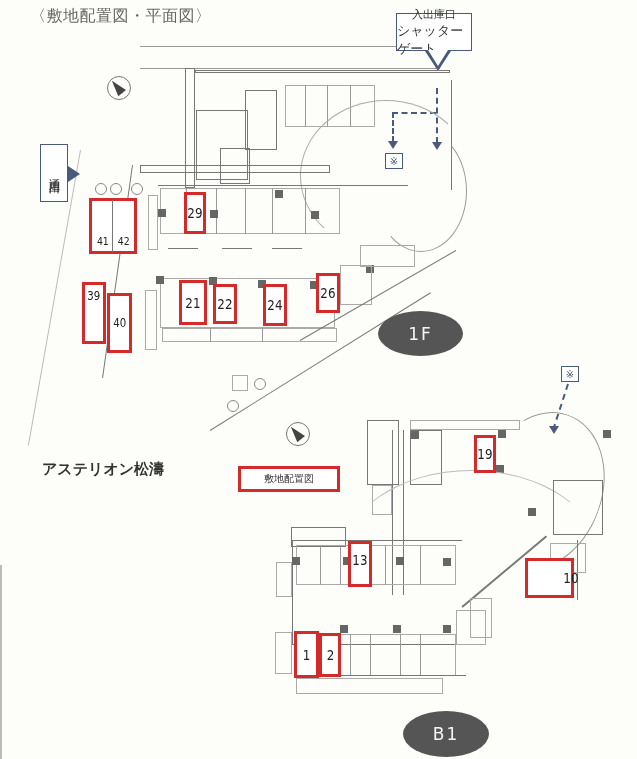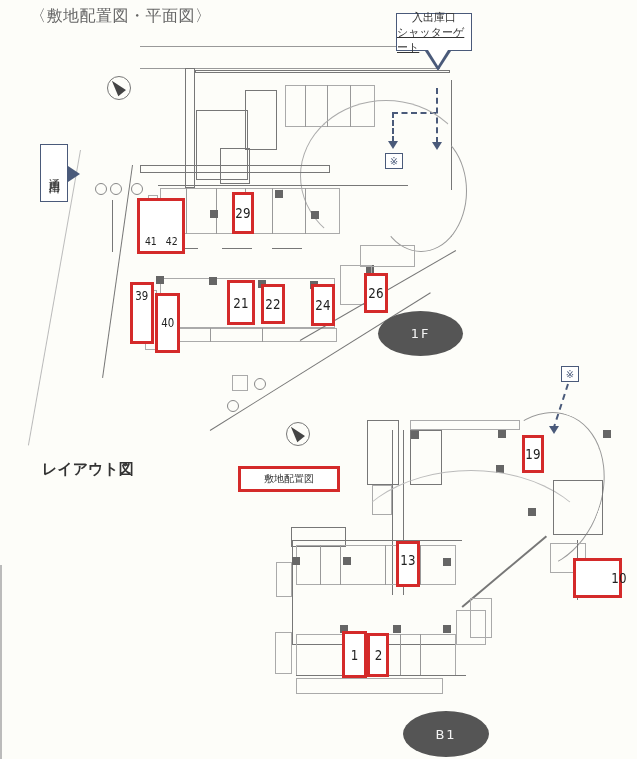--- a/index.html
+++ b/index.html
@@ -4,23 +4,23 @@
 <style>
   html,body{margin:0;padding:0;}
   body{width:637px;height:759px;background:#fdfdf9;position:relative;overflow:hidden;font-family:"DejaVu Sans",sans-serif;color:#333;}
   .abs{position:absolute;}
   .title{left:30px;top:6px;font-size:16px;color:#666;letter-spacing:0.5px;}
   .wall{position:absolute;border:1.5px solid #777;box-sizing:border-box;background:transparent;}
   .thin{position:absolute;border:1px solid #aaa;box-sizing:border-box;}
   .col{position:absolute;width:8px;height:8px;background:#666;}
   .hline{position:absolute;height:1px;background:#999;}
   .vline{position:absolute;width:1px;background:#999;}
-  .spot{position:absolute;border:3px solid #d42a2a;box-sizing:border-box;background:#fff;display:flex;align-items:center;justify-content:center;font-family:"DejaVu Sans",sans-serif;font-size:14px;color:#222;font-weight:normal;margin-left:48px;}
+  .spot{position:absolute;border:3px solid #d42a2a;box-sizing:border-box;background:#fff;display:flex;align-items:center;justify-content:center;font-family:"DejaVu Sans",sans-serif;font-size:14px;color:#222;font-weight:normal;}
   .spot span{transform:scaleX(0.85);}
-  .floor-badge{position:absolute;border-radius:50%;background:#555;color:#f4f4f4;font-size:13px;display:flex;align-items:center;justify-content:center;letter-spacing:2px;}
+  .floor-badge{position:absolute;border-radius:50%;background:#555;color:#f4f4f4;font-size:17px;display:flex;align-items:center;justify-content:center;letter-spacing:2px;}
   .callout{position:absolute;border:1.5px solid #4a5a7a;background:#fff;box-sizing:border-box;font-size:10px;display:flex;flex-direction:column;align-items:center;justify-content:center;color:#333;}
   .mark{position:absolute;border:1.5px solid #4a5a7a;background:#fff;width:18px;height:16px;box-sizing:border-box;font-size:10px;display:flex;align-items:center;justify-content:center;color:#4a5a7a;}
   .dash-v{position:absolute;width:0;border-left:2px dashed #4a5a7a;}
   .dash-h{position:absolute;height:0;border-top:2px dashed #4a5a7a;}
   .arrowhead{position:absolute;width:0;height:0;border-left:5px solid transparent;border-right:5px solid transparent;border-top:8px solid #4a5a7a;}
   .building-name{left:42px;top:458px;font-size:15px;font-weight:bold;color:#333;text-align:center;line-height:22px;}
   .legend{position:absolute;left:238px;top:466px;width:102px;height:26px;border:3px solid #d42a2a;box-sizing:border-box;background:#fff;font-size:10px;display:flex;align-items:center;justify-content:center;color:#333;}
   .compass{position:absolute;width:22px;height:22px;border:1px solid #777;border-radius:50%;}
   .compass::after{content:"";position:absolute;left:4px;top:2px;width:0;height:0;border-left:5px solid transparent;border-right:5px solid transparent;border-bottom:16px solid #444;transform:rotate(-40deg);}
   .ramp{position:absolute;border:1px solid #999;border-radius:50%;}
@@ -33,21 +33,21 @@
 
 <div>
 
   <div class="hline" style="left:140px;top:46px;width:330px;"></div>
   <div class="hline" style="left:140px;top:68px;width:300px;"></div>
 
   <div class="compass" style="left:107px;top:76px;"></div>
 
   <div class="callout" style="left:396px;top:13px;width:76px;height:38px;">
     <span style="font-size:11px;">入出庫口</span>
-    <span style="font-size:11px;text-decoration:underline;">シャッターゲート</span>
+    <span style="font-size:13px;">シャッターゲート</span>
   </div>
   <div class="abs" style="left:425px;top:51px;width:0;height:0;border-left:13px solid transparent;border-right:13px solid transparent;border-top:20px solid #4a5a7a;"></div>
   <div class="abs" style="left:428px;top:50px;width:0;height:0;border-left:10px solid transparent;border-right:10px solid transparent;border-top:16px solid #fff;"></div>
 
   <div class="dash-v" style="left:436px;top:88px;height:55px;"></div>
   <div class="arrowhead" style="left:432px;top:142px;"></div>
   <div class="dash-h" style="left:392px;top:112px;width:44px;"></div>
   <div class="dash-v" style="left:392px;top:112px;height:30px;"></div>
   <div class="arrowhead" style="left:388px;top:141px;"></div>
   <div class="mark" style="left:385px;top:153px;">※</div>
@@ -141,21 +141,21 @@
       <span>24</span>
     </div>
   <div class="spot" style="left:316px;top:273px;width:24px;height:40px;">
       <span>26</span>
     </div>
 
   <div class="floor-badge" style="left:378px;top:311px;width:85px;height:45px;">1F</div>
 </div>
 
 <div class="abs building-name">
-  <div>レイアウト図</div>
+  <div>アステリオン松濤</div>
 </div>
 <div class="legend">敷地配置図</div>
 
 <div>
   <div class="mark" style="left:561px;top:366px;">※</div>
   <div class="abs" style="left:567px;top:384px;width:0;height:48px;border-left:2px dashed #4a5a7a;transform:rotate(18deg);transform-origin:top;"></div>
   <div class="arrowhead" style="left:549px;top:426px;"></div>
 
   <div class="wall" style="left:367px;top:420px;width:32px;height:65px;"></div>
   <div class="wall" style="left:410px;top:430px;width:32px;height:55px;"></div>

